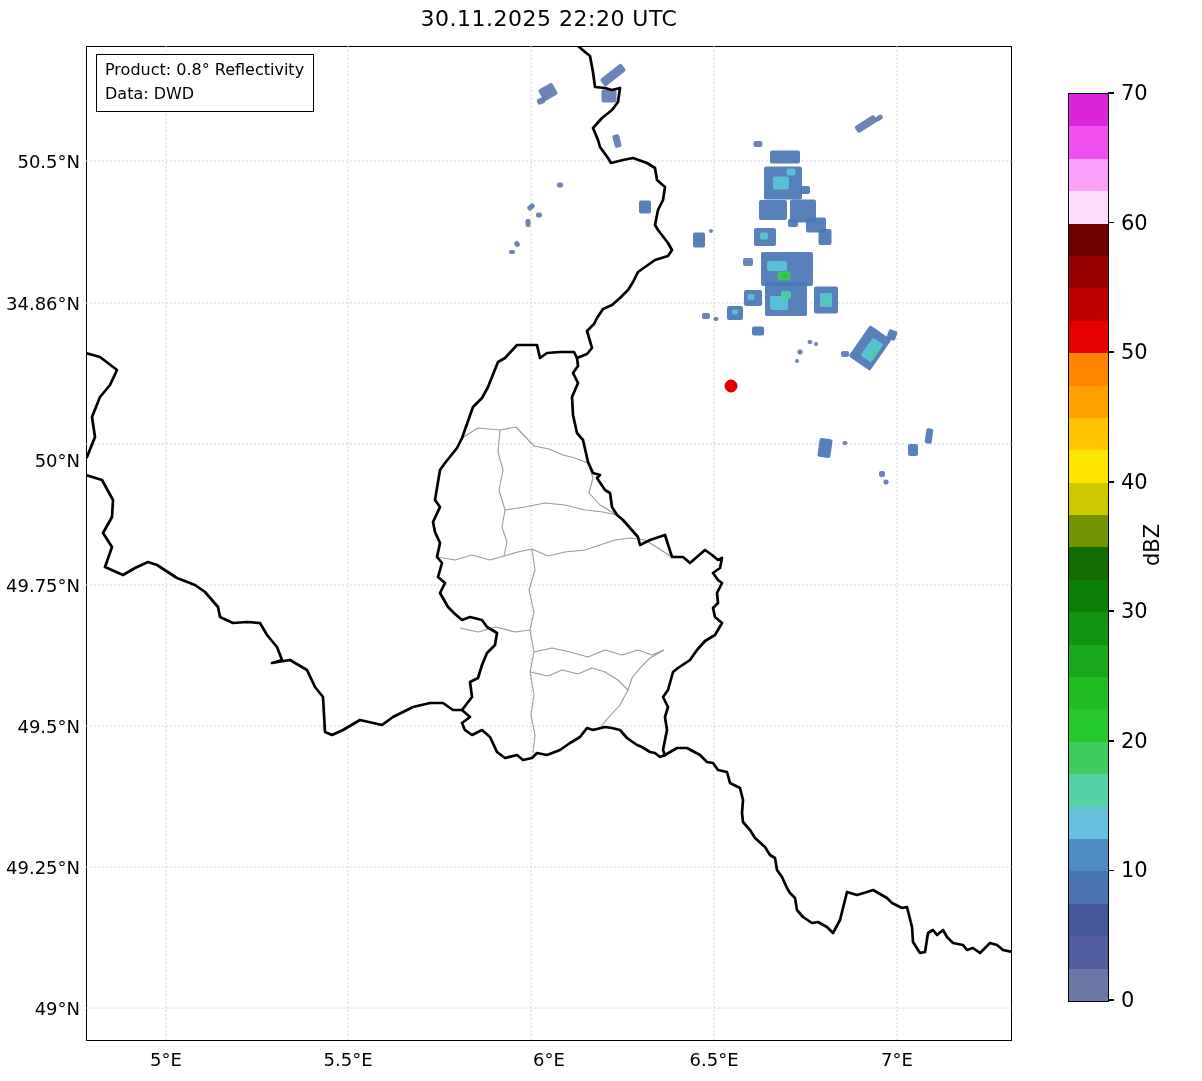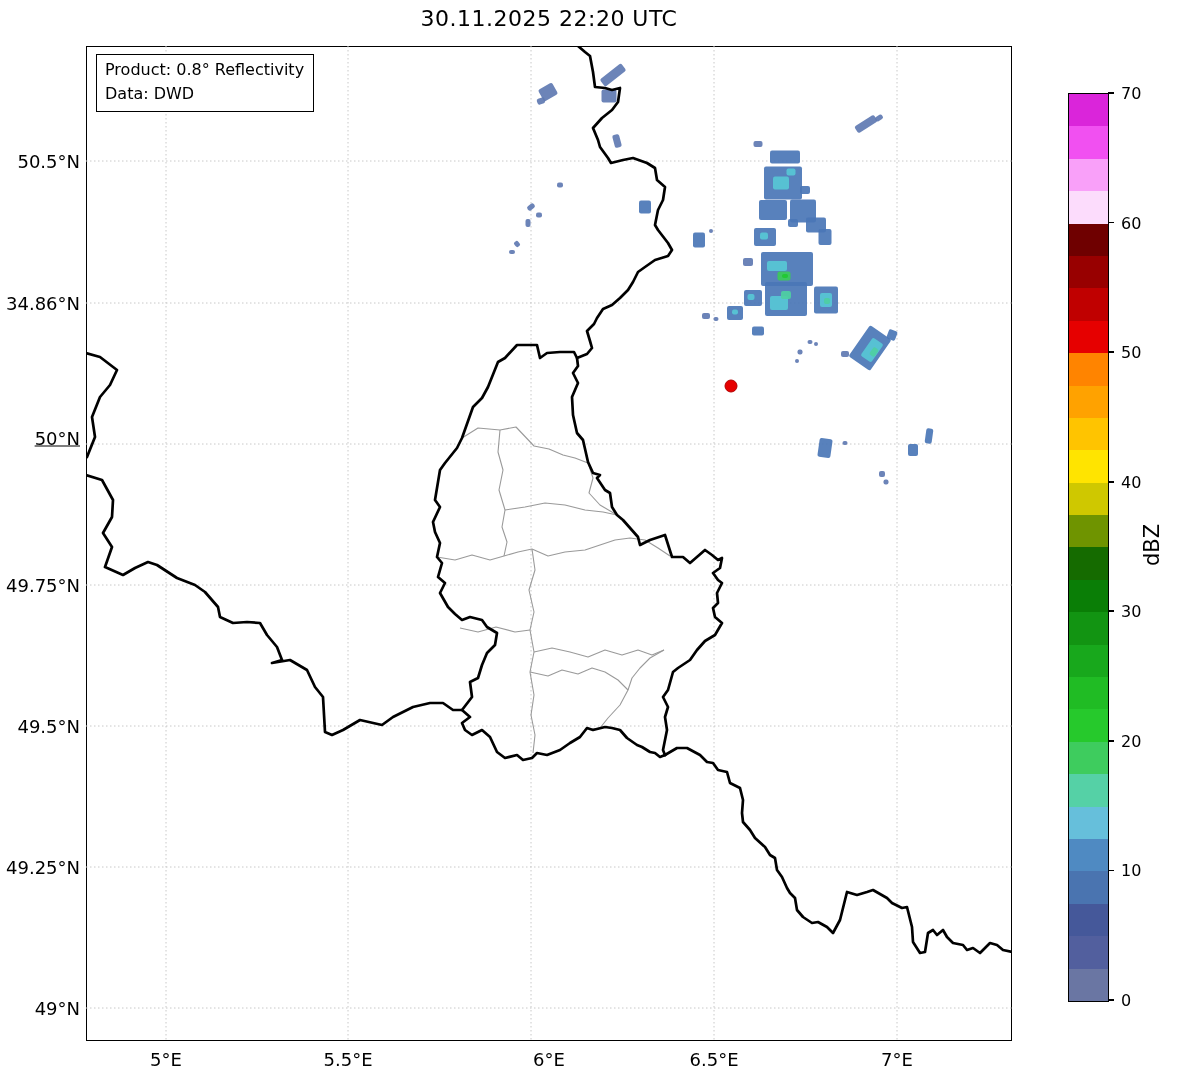--- a/index.html
+++ b/index.html
@@ -7,21 +7,21 @@
   .abs{position:absolute;}
   #title{top:6px;left:86px;width:926px;text-align:center;font-size:22px;letter-spacing:0.5px;}
   #plot-frame{left:86px;top:46px;width:926px;height:995px;border:1.6px solid #000;box-sizing:border-box;background:#fff;}
   #map-svg{left:86px;top:46px;}
   #info-box{left:96px;top:54px;background:#fff;border:1.2px solid #000;padding:3px 9px 5px 8px;font-size:16px;line-height:24px;z-index:5;}
   .ytick{position:absolute;right:1122px;transform:translateY(-50%);font-size:18px;text-align:center;white-space:nowrap;}
   .xtick{position:absolute;top:1049px;transform:translateX(-50%);font-size:18px;white-space:nowrap;}
   #colorbar{left:1068px;top:93px;width:39px;height:907px;border:1.3px solid #000;box-sizing:content-box;display:flex;flex-direction:column;}
   #colorbar .seg{width:100%;flex:1 1 0;}
   .cbtick{position:absolute;left:1108px;width:6px;height:1.6px;background:#000;}
-  .cblabel{position:absolute;left:1121px;transform:translateY(-50%);font-size:16px;}
+  .cblabel{position:absolute;left:1121px;transform:translateY(-50%);font-size:21px;}
   #cb-axis-label{left:1152px;top:545px;transform:translate(-50%,-50%) rotate(-90deg);font-size:21px;white-space:nowrap;}
 </style>
 </head>
 <body>
 
 <div id="title" class="abs">30.11.2025 22:20 UTC</div>
 
 <div id="plot-frame" class="abs"></div>
 
 <svg id="map-svg" class="abs" width="926" height="995" viewBox="0 0 926 995">
@@ -118,21 +118,21 @@
   </svg>
 
 <div id="info-box" class="abs">
   <div>Product: 0.8° Reflectivity</div>
   <div>Data: DWD</div>
 </div>
 
 <div id="y-ticks">
     <div class="ytick" style="top: 161px;">50.5°N</div>
     <div class="ytick" style="top: 303px;">34.86°N</div>
-    <div class="ytick" style="top: 438px; text-decoration: underline;">50°N</div>
+    <div class="ytick" style="top: 460px;">50°N</div>
     <div class="ytick" style="top: 585px;">49.75°N</div>
     <div class="ytick" style="top: 726px;">49.5°N</div>
     <div class="ytick" style="top: 867px;">49.25°N</div>
     <div class="ytick" style="top: 1008px;">49°N</div>
   </div>
 <div id="x-ticks">
     <div class="xtick" style="left: 166px;">5°E</div>
     <div class="xtick" style="left: 348px;">5.5°E</div>
     <div class="xtick" style="left: 549px;">6°E</div>
     <div class="xtick" style="left: 714px;">6.5°E</div>

